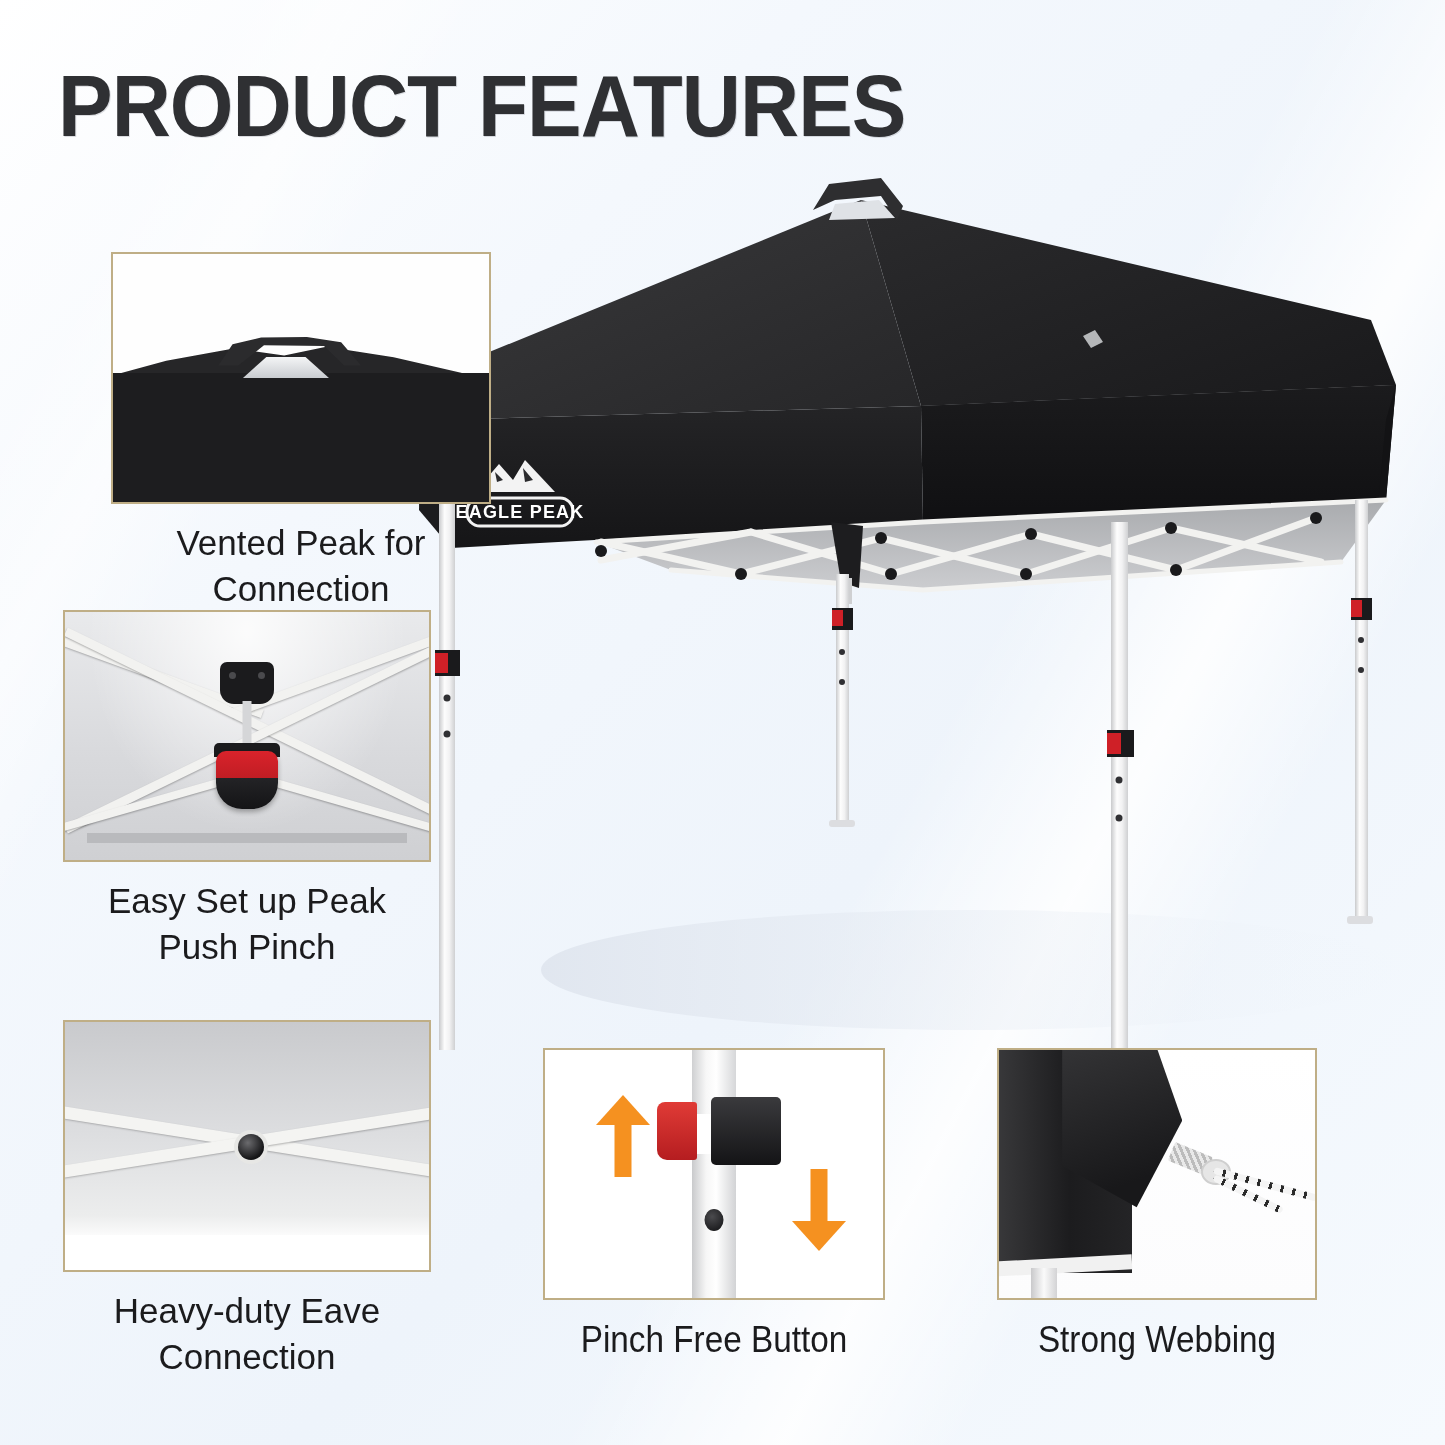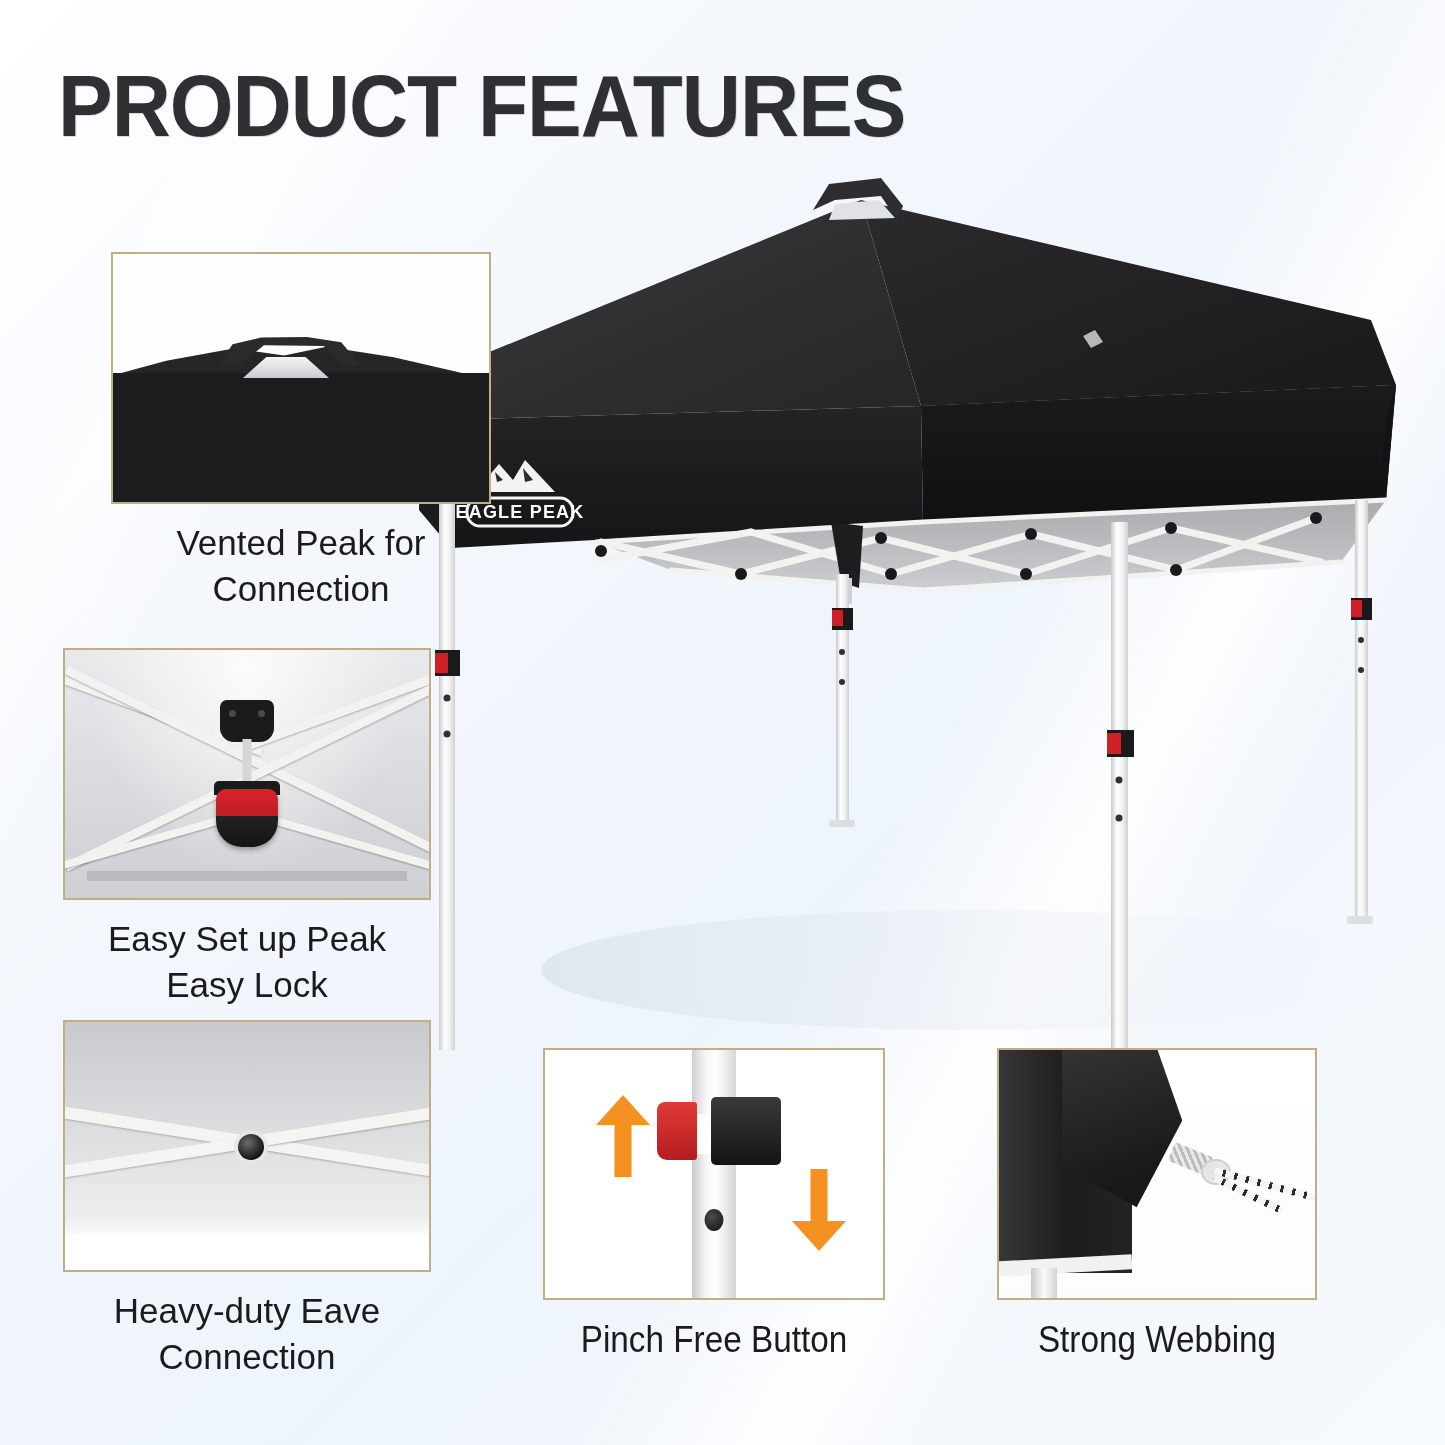--- a/index.html
+++ b/index.html
@@ -52,21 +52,21 @@
     color:#1b1b1d;
     font-size:35px;
     line-height:1.30;
     font-weight:500;
   }
   .caption.cond{transform:scaleX(.9);}
 
   
   #f-vent     {left:63px; top:252px; width:380px;margin-left:48px;}
   #f-vent .thumb{height:252px;}
-  #f-lock     {left:63px; top:648px; width:368px;}
+  #f-lock     {left:63px; top:610px; width:368px;}
   #f-lock .thumb{height:252px;}
   #f-eave     {left:63px; top:1020px; width:368px;}
   #f-eave .thumb{height:252px;}
   #f-pinch    {left:543px; top:1048px; width:342px;}
   #f-pinch .thumb{height:252px;}
   #f-web      {left:997px; top:1048px; width:320px;}
   #f-web .thumb{height:252px;}
   #f-pinch .caption,#f-web .caption{font-size:37px;}
 
   
@@ -374,21 +374,21 @@
         <div class="truss lock-r4"></div>
         <div class="lock-bottomband"></div>
         <div class="lock-hub"></div>
         <div class="lock-stem"></div>
         <div class="lock-knobcap"></div>
         <div class="lock-knob"></div>
       </div>
     </div>
     <div class="caption">
       <div>Easy Set up Peak</div>
-      <div>Easy Lock</div>
+      <div>Push Pinch</div>
     </div>
   </div>
 
   <div class="feature" id="f-eave">
     <div class="thumb">
       <div class="eave-scene">
         <div class="eave-bar eave-a"></div>
         <div class="eave-bar eave-b"></div>
         <div class="eave-hub"></div>
         <div class="eave-white"></div>

